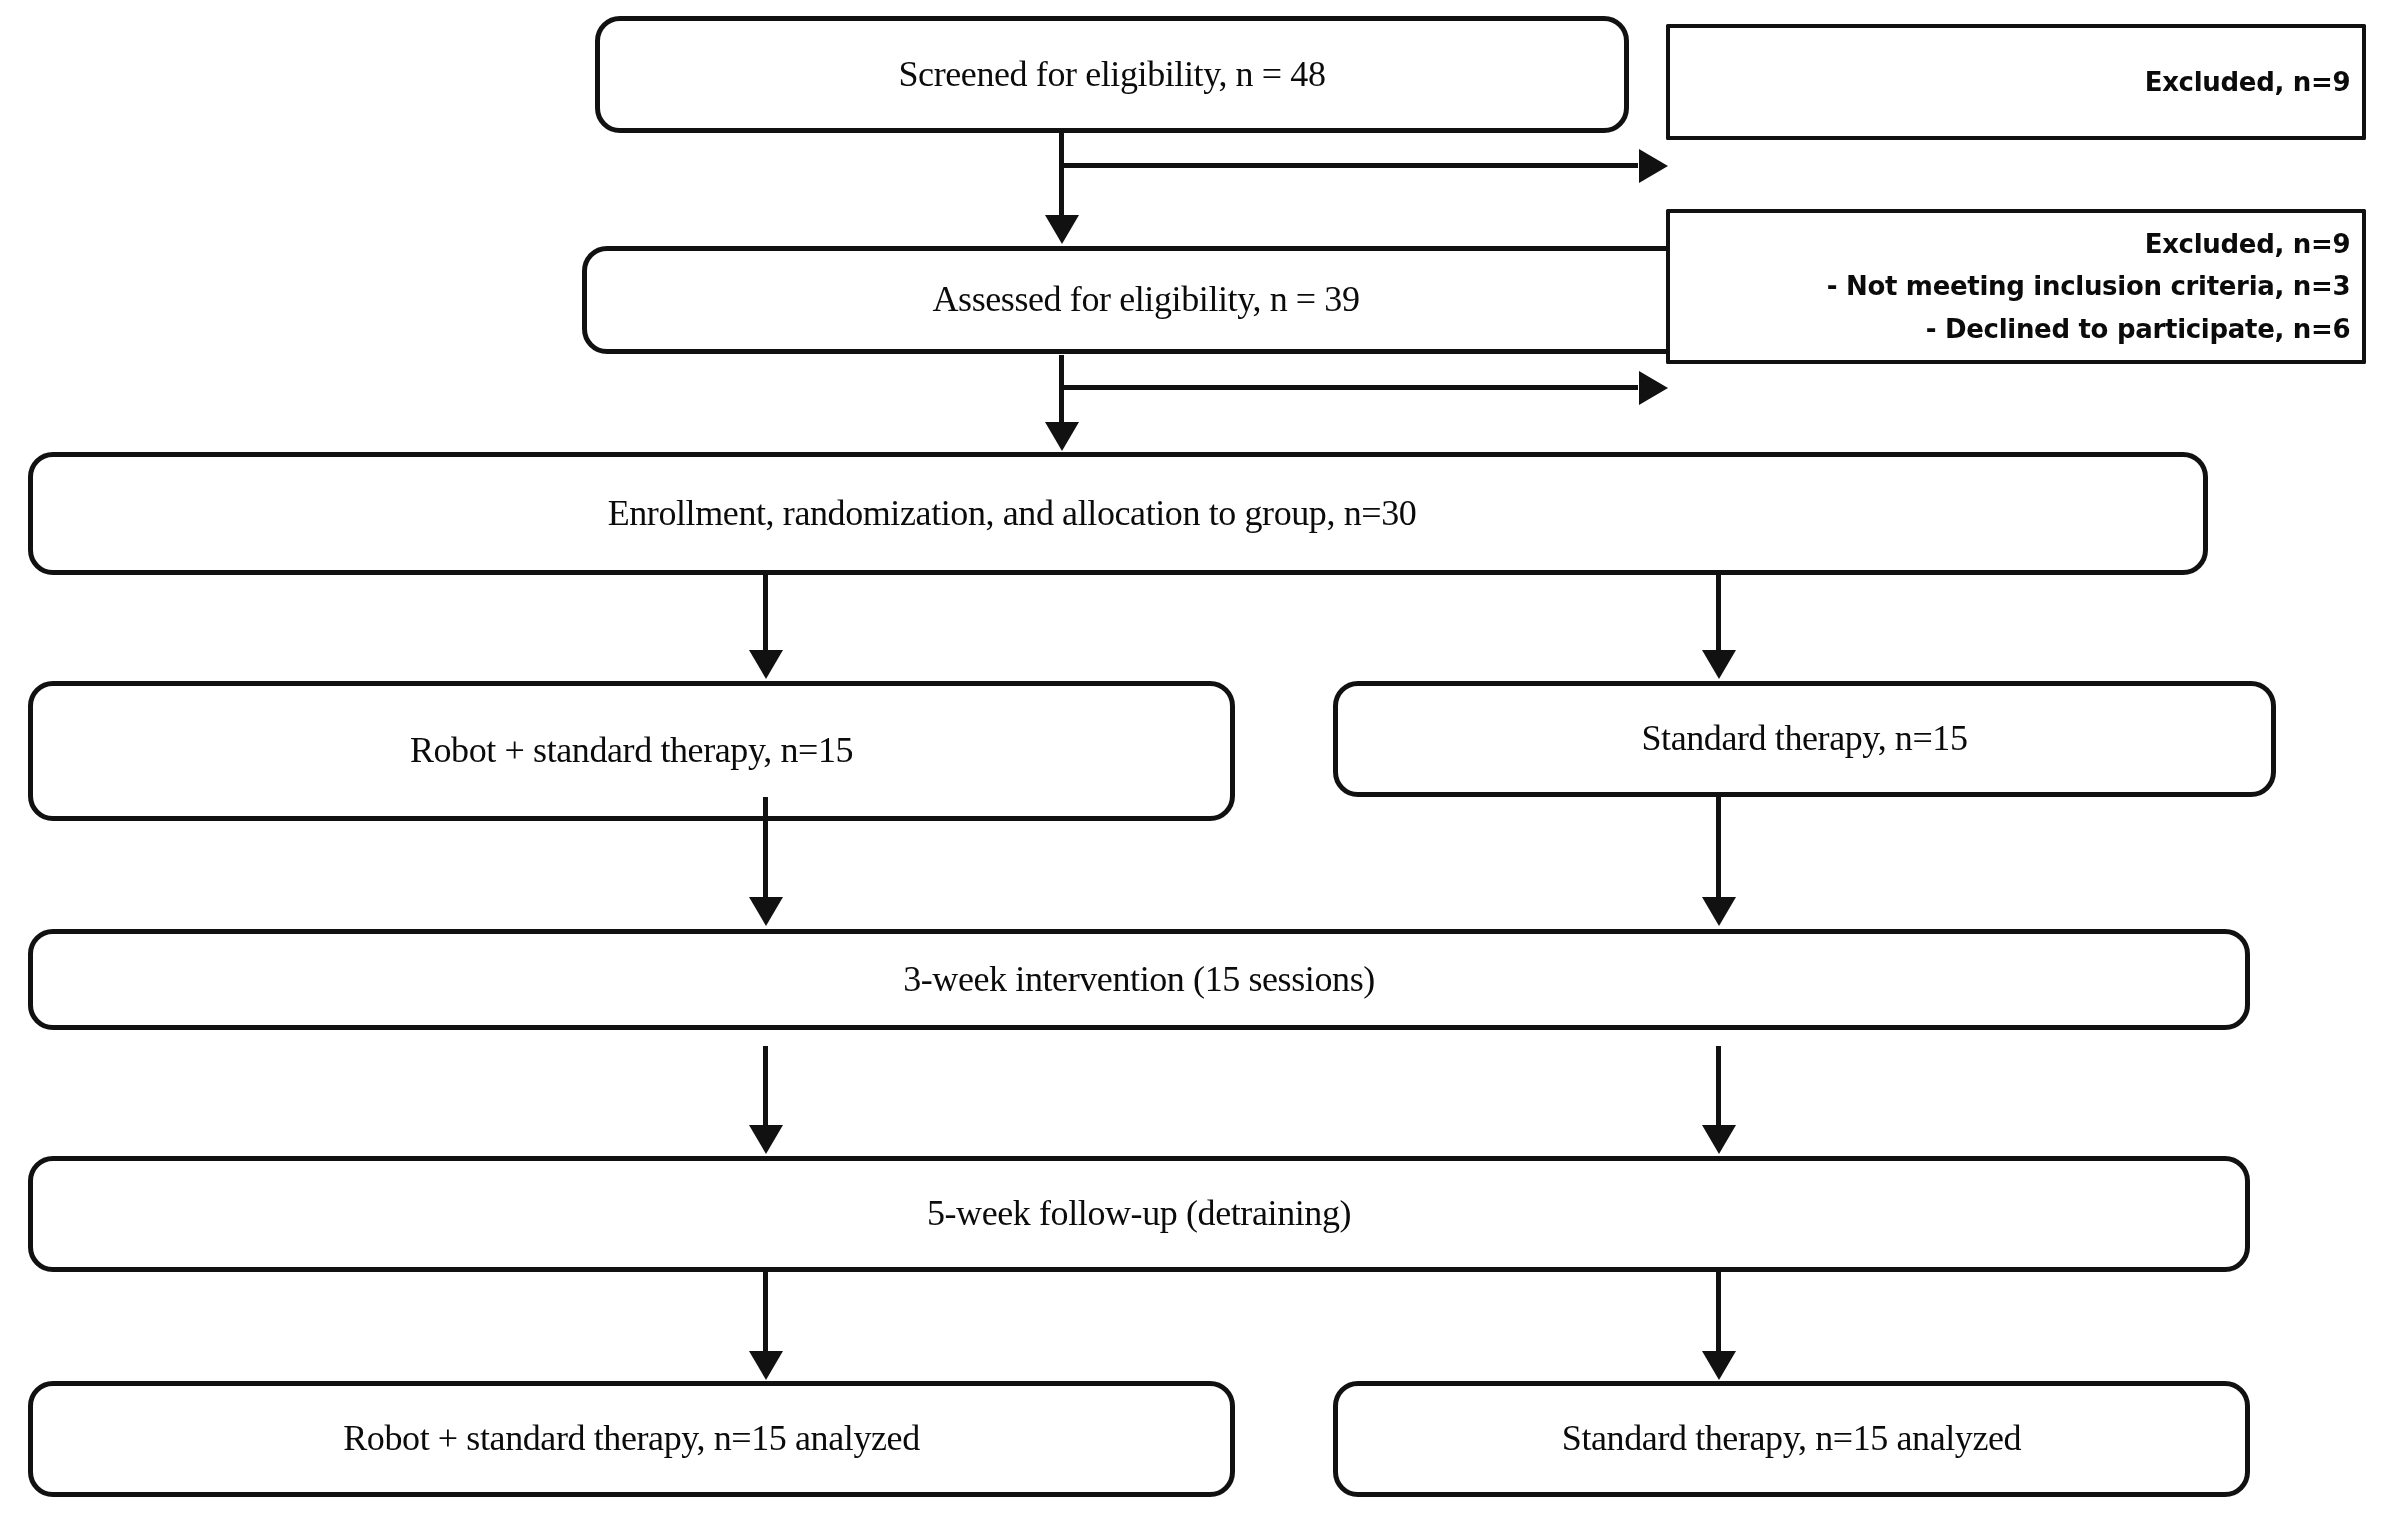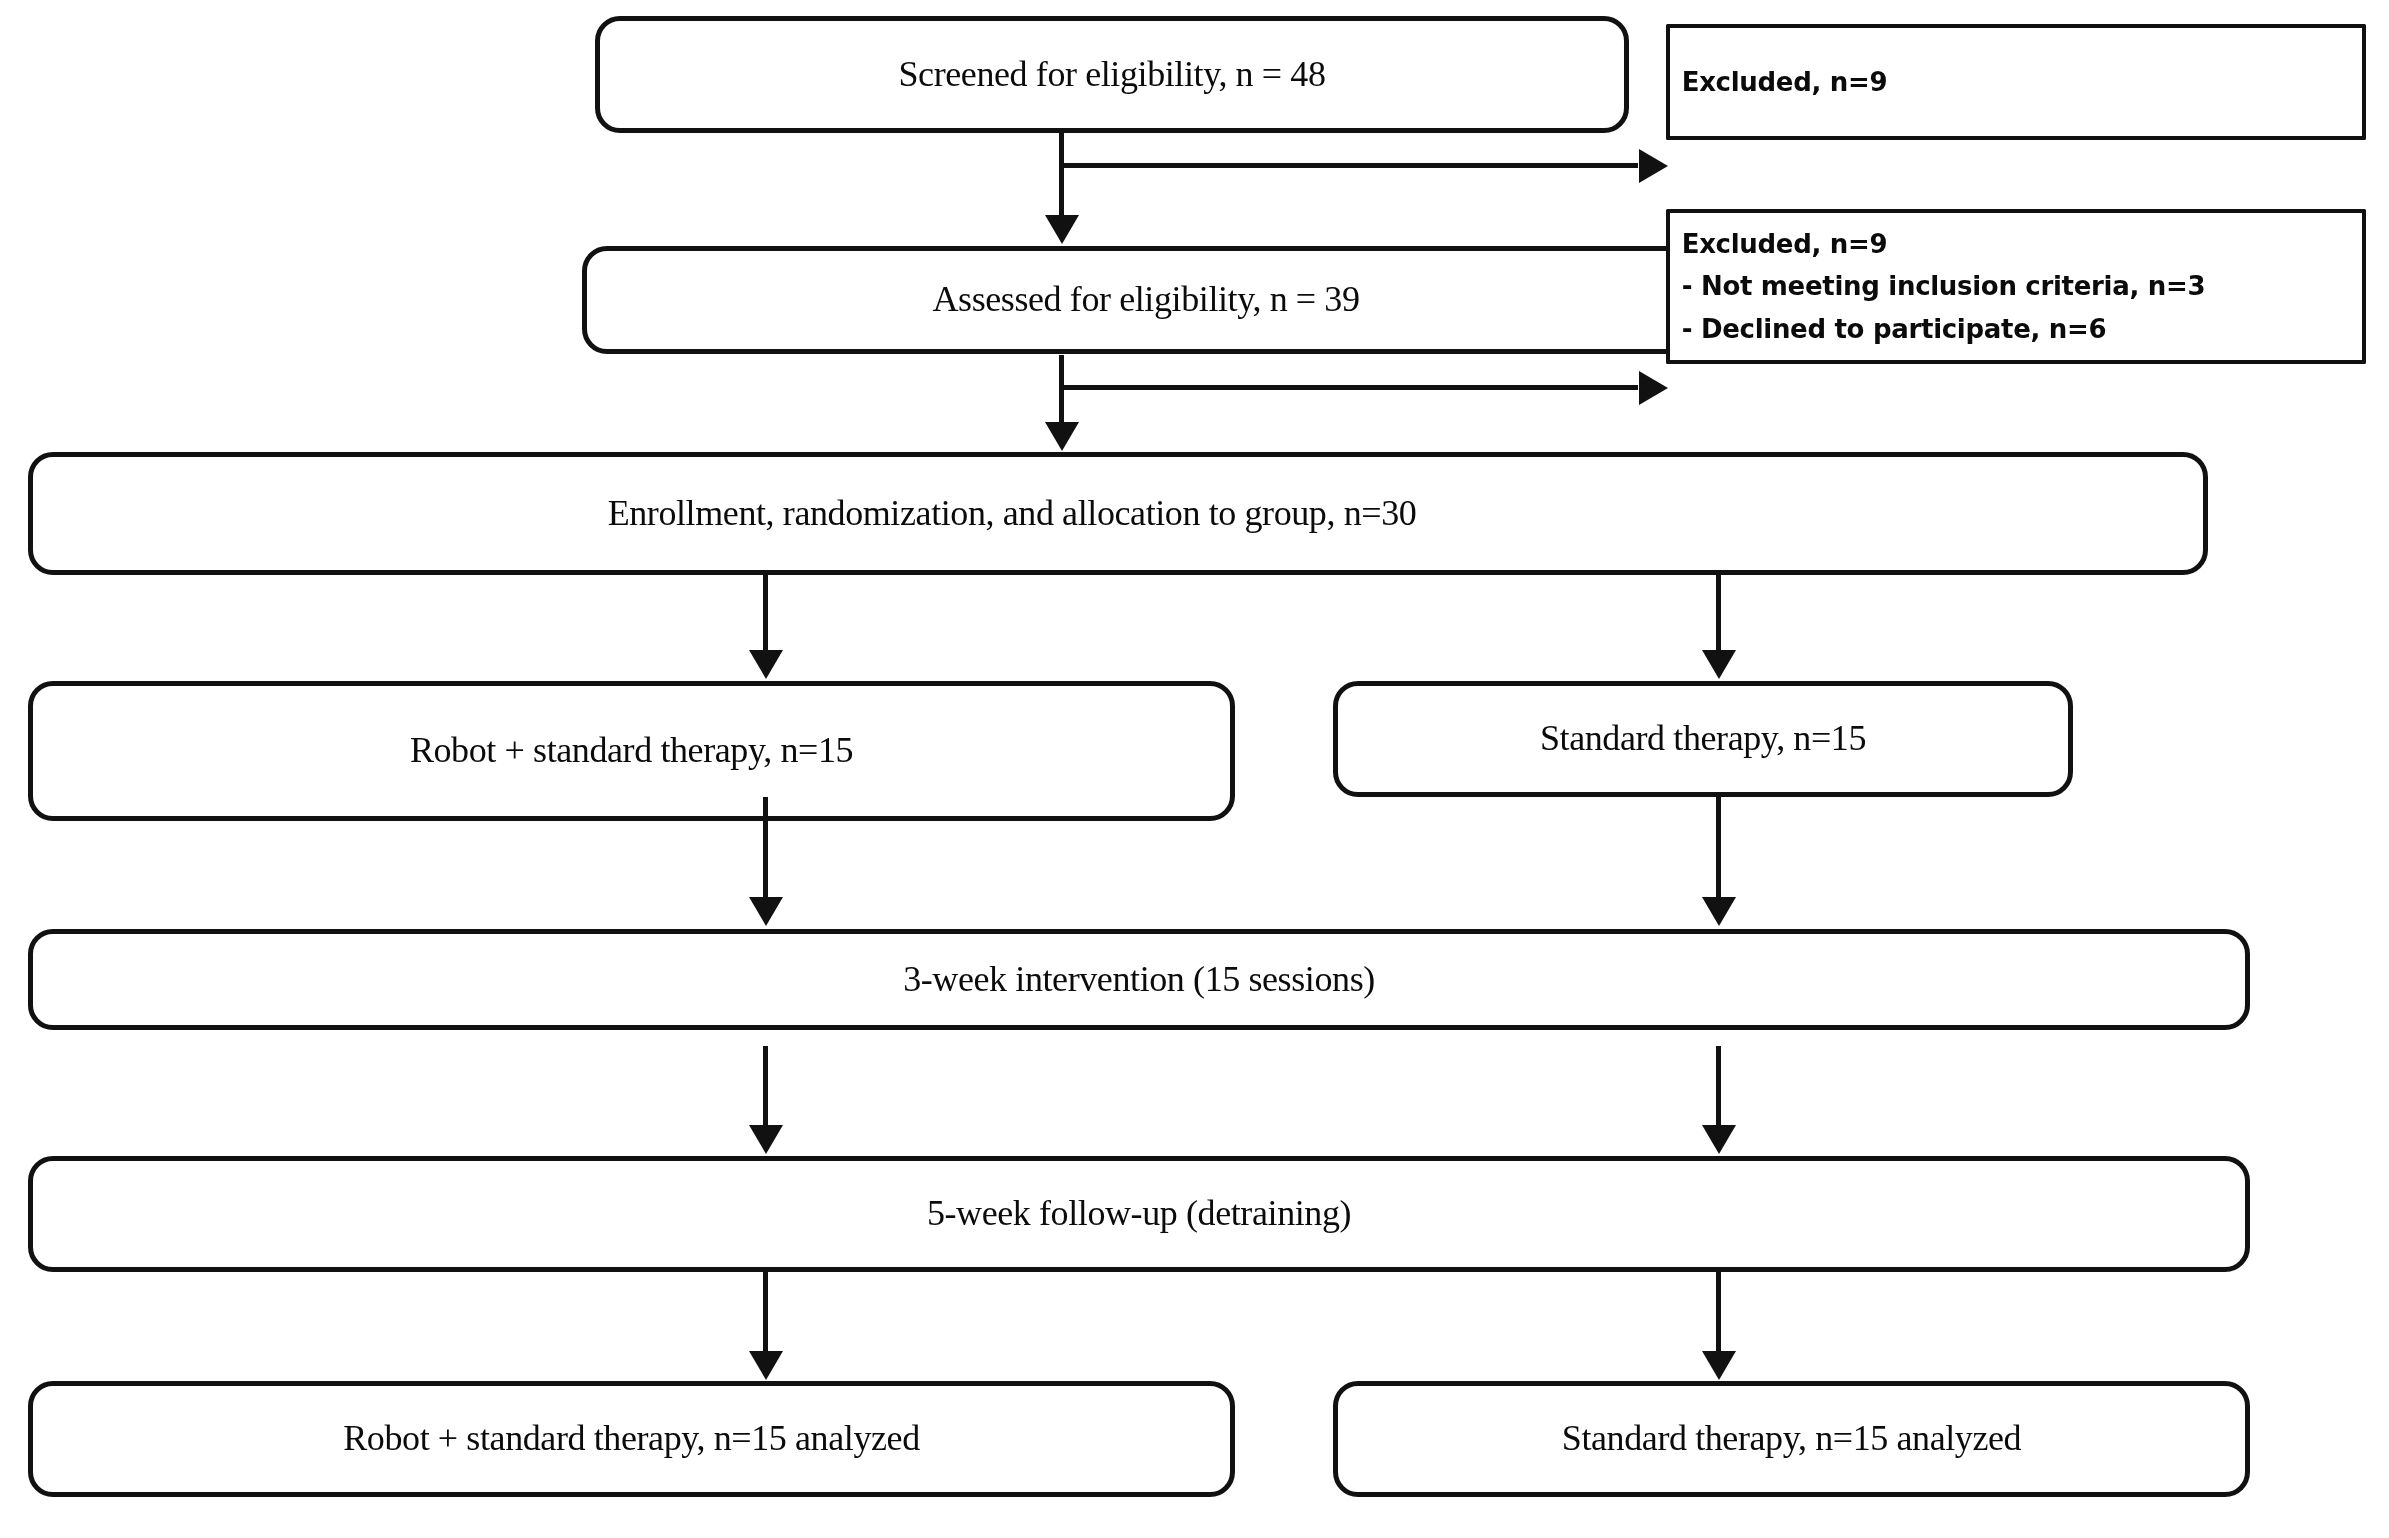--- a/index.html
+++ b/index.html
@@ -35,21 +35,21 @@
   }
   
   .note {
     position: absolute;
     box-sizing: border-box;
     background: #ffffff;
     border: 4.4px solid #111111;
     border-radius: 1.5px;
     display: flex;
     flex-direction: column;
-    align-items: flex-start;
+    align-items: flex-end;
     justify-content: center;
     text-align: center;
     color: #0b0b0b;
     font-family: "DejaVu Sans", "Liberation Sans", sans-serif;
     font-weight: 700;
     font-size: 26px;
     line-height: 1.62;
     letter-spacing: -0.3px;
     padding: 2.9px 11.7px;
   }
@@ -125,21 +125,21 @@
   <div class="vline" style="left:763px; top:575px; height:75px;"></div>
   <div class="arrow-down" style="left:749px; top:650px;"></div>
 
   <div class="vline" style="left:1716px; top:575px; height:75px;"></div>
   <div class="arrow-down" style="left:1702px; top:650px;"></div>
 
   <div class="node" style="left:28px; top:681px; width:1207px; height:140px;">
     <span>Robot + standard therapy, n=15</span>
   </div>
 
-  <div class="node" style="left:1333px; top:681px; width:740px; height:116px;">
+  <div class="node" style="left:1333px; top:681px; width:943px; height:116px;">
     <span>Standard therapy, n=15</span>
   </div>
 
   <div class="vline" style="left:763px; top:797px; height:100px;"></div>
   <div class="arrow-down" style="left:749px; top:897px;"></div>
 
   <div class="vline" style="left:1716px; top:797px; height:100px;"></div>
   <div class="arrow-down" style="left:1702px; top:897px;"></div>
 
   <div class="node" style="left:28px; top:929px; width:2222px; height:101px;">

